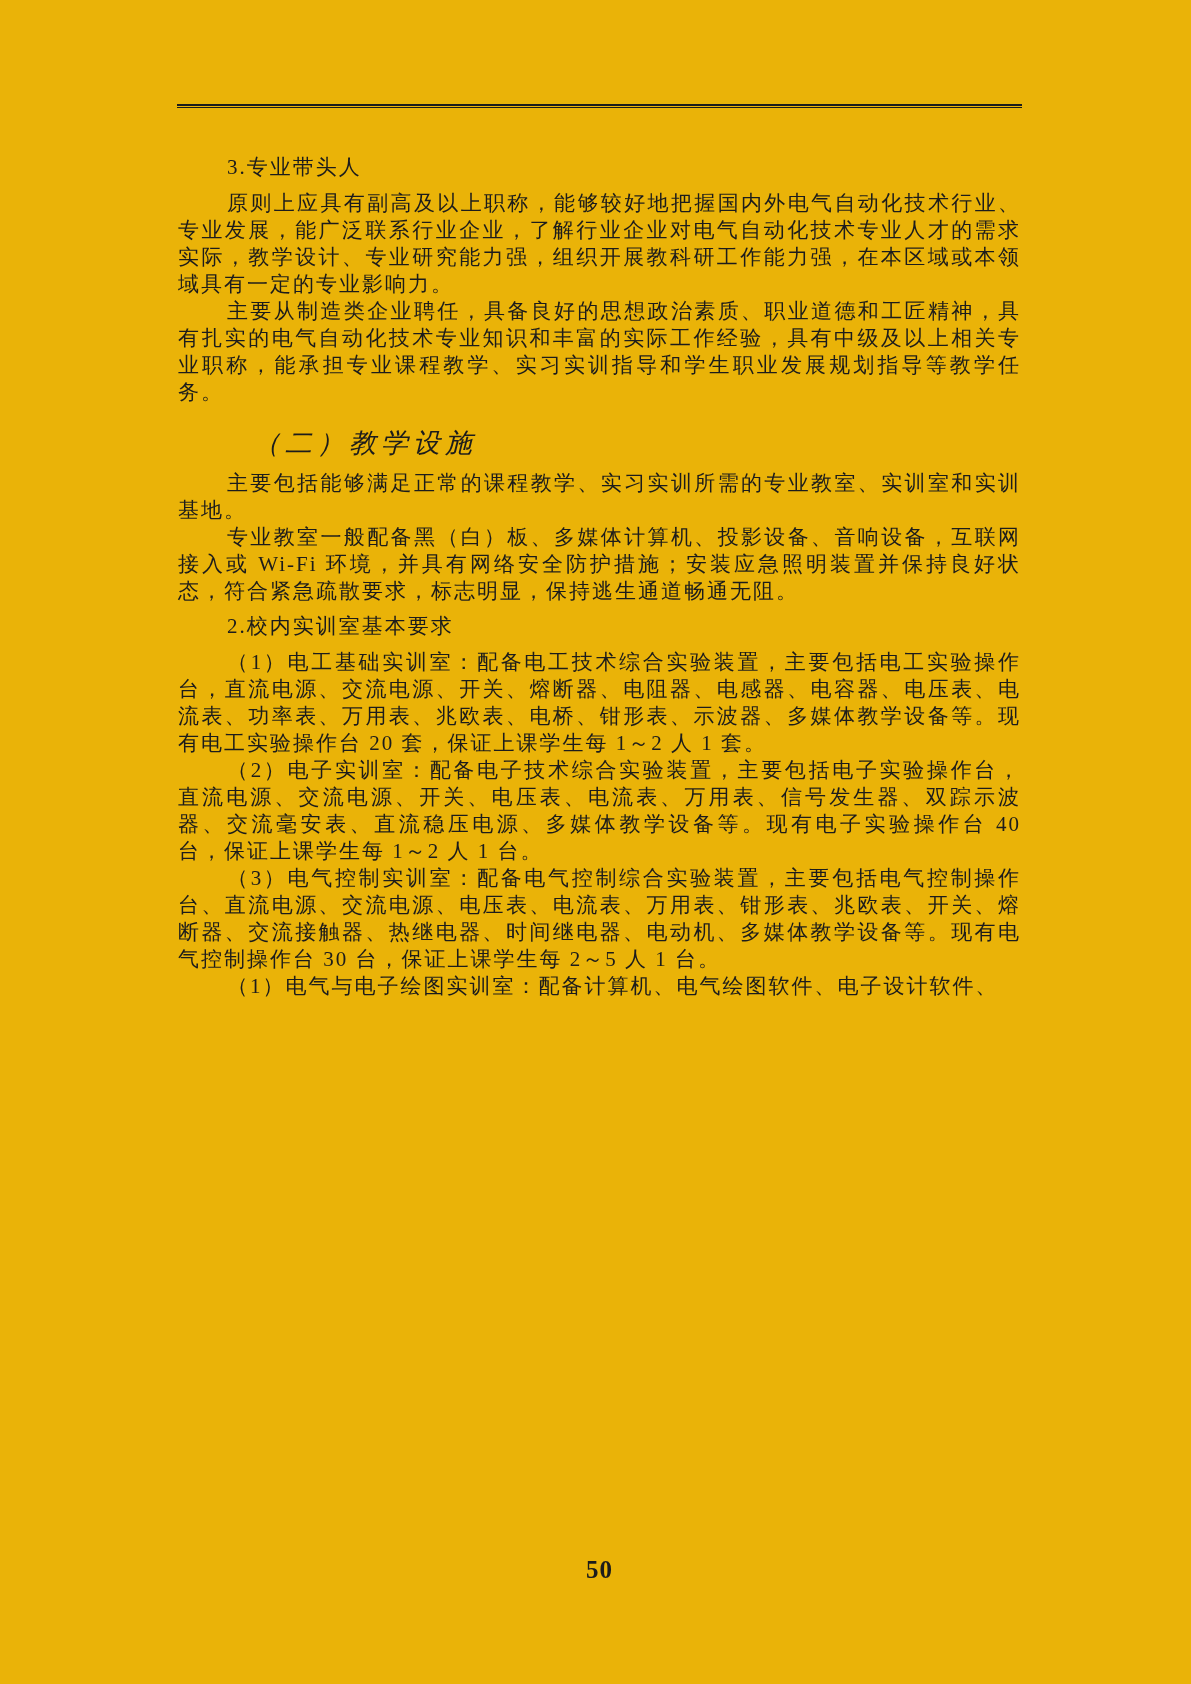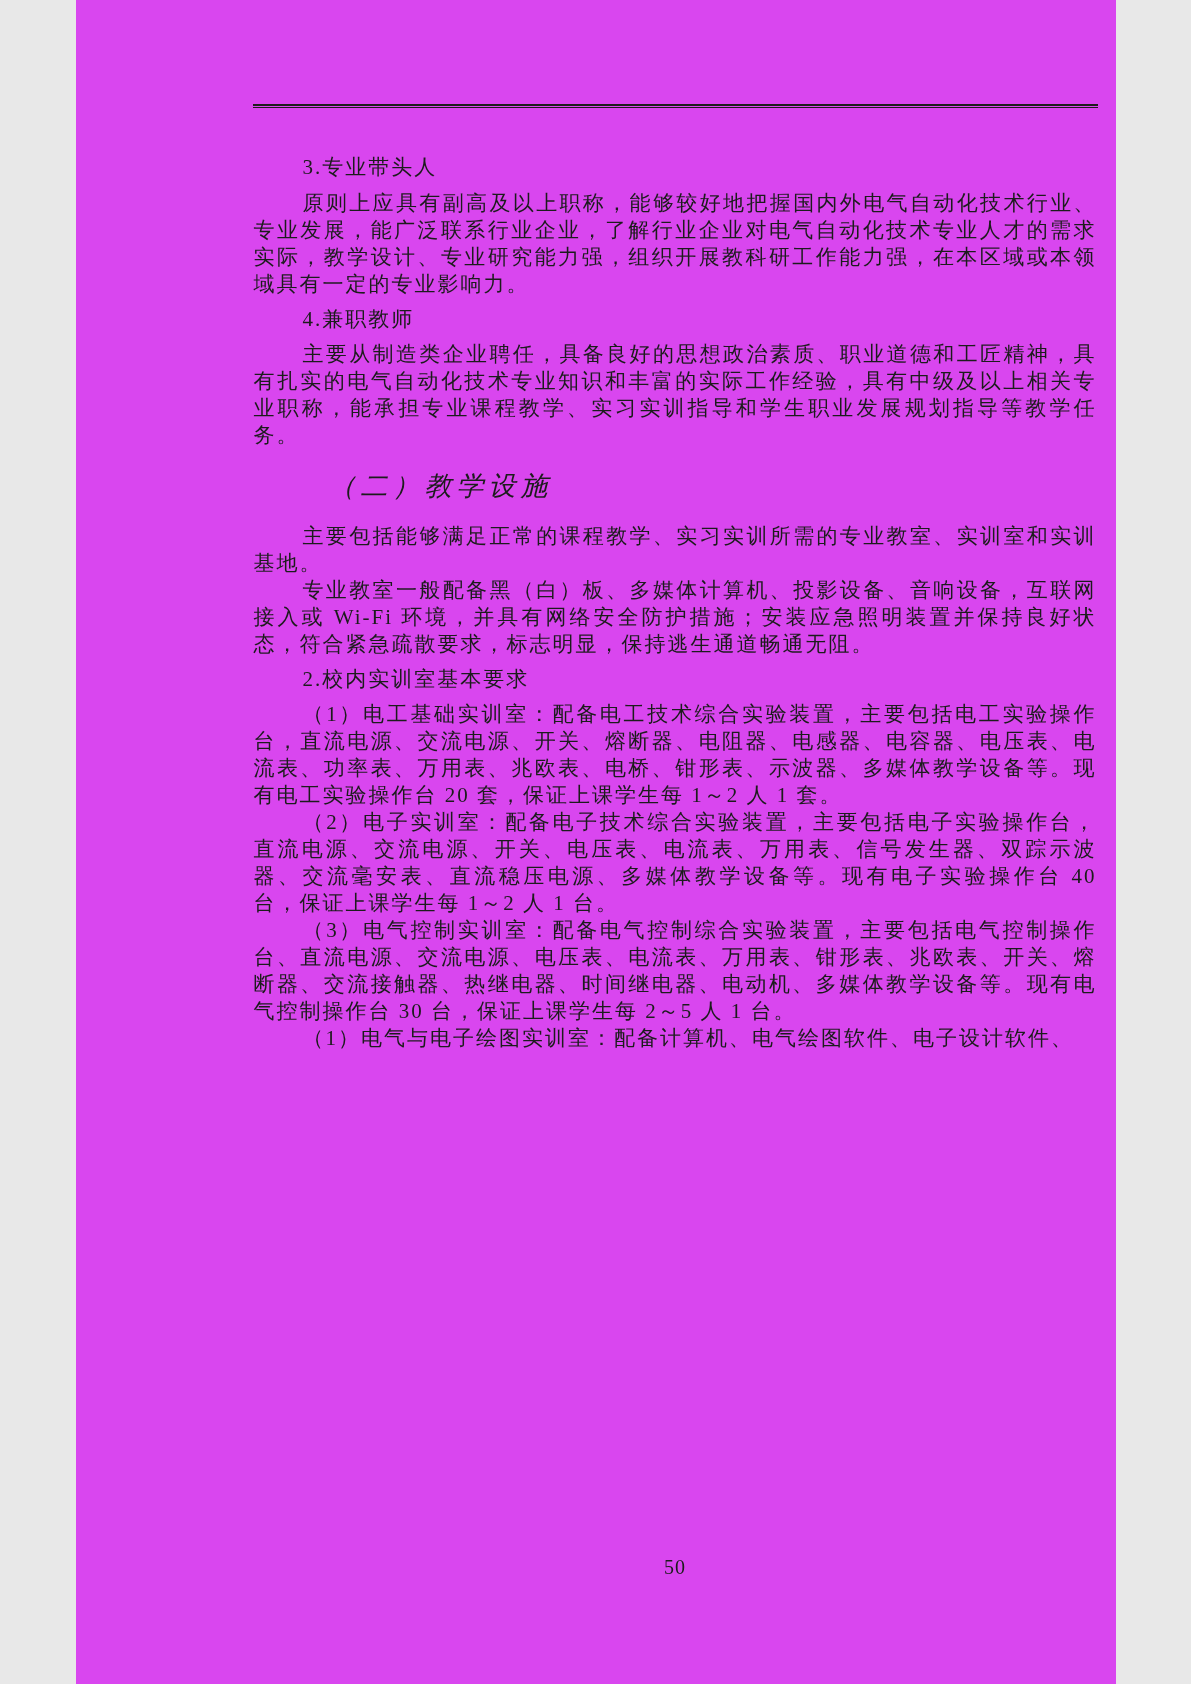--- a/index.html
+++ b/index.html
@@ -1,21 +1,21 @@
 <!DOCTYPE html>
 <html><head>
 <meta charset="utf-8">
 <style>
   html,body { margin:0; padding:0; background:#e8e8e8; }
   .page {
     position: relative;
-    width: 1040px;
+    width: 1191px;
     height: 1684px;
     margin: 0 auto;
-    background: #d946ef;
+    background: #eab308;
     font-family: "Liberation Serif", "DejaVu Serif", serif;
     color: #1c1c1c;
     overflow: hidden;
   }
   .header-rule {
     position: absolute;
     left: 177px;
     top: 104px;
     width: 845px;
     height: 1px;
@@ -39,48 +39,48 @@
   }
   .num-heading {
     margin: 0;
     font-size: 21px;
     line-height: 43.5px;
     letter-spacing: 2px;
     text-indent: 49px;
     font-weight: normal;
   }
   .section-heading {
-    margin: 16px 0 14px 0;
+    margin: 16px 0 5px 0;
     font-size: 27px;
     line-height: 43.5px;
     letter-spacing: 5px;
     text-indent: 75px;
     font-style: italic;
     font-weight: normal;
   }
   .page-number {
     position: absolute;
     left: 178px;
     top: 1556px;
     width: 843px;
     text-align: center;
-    font-size: 20px;
+    font-size: 25px;
     letter-spacing: 1px;
+    font-weight: bold;
   }
 </style>
 </head>
 <body>
 
 <div class="page">
   <div class="header-rule"></div>
 
   <div class="content">
     <p class="num-heading">3.专业带头人</p>
     <p class="para">原则上应具有副高及以上职称，能够较好地把握国内外电气自动化技术行业、专业发展，能广泛联系行业企业，了解行业企业对电气自动化技术专业人才的需求实际，教学设计、专业研究能力强，组织开展教科研工作能力强，在本区域或本领域具有一定的专业影响力。</p>
-    <p class="num-heading">4.兼职教师</p>
     <p class="para">主要从制造类企业聘任，具备良好的思想政治素质、职业道德和工匠精神，具有扎实的电气自动化技术专业知识和丰富的实际工作经验，具有中级及以上相关专业职称，能承担专业课程教学、实习实训指导和学生职业发展规划指导等教学任务。</p>
     <h2 class="section-heading">（二）教学设施</h2>
     <p class="para">主要包括能够满足正常的课程教学、实习实训所需的专业教室、实训室和实训基地。</p>
     <p class="para">专业教室一般配备黑（白）板、多媒体计算机、投影设备、音响设备，互联网接入或 Wi-Fi 环境，并具有网络安全防护措施；安装应急照明装置并保持良好状态，符合紧急疏散要求，标志明显，保持逃生通道畅通无阻。</p>
     <p class="num-heading">2.校内实训室基本要求</p>
     <p class="para">（1）电工基础实训室：配备电工技术综合实验装置，主要包括电工实验操作台，直流电源、交流电源、开关、熔断器、电阻器、电感器、电容器、电压表、电流表、功率表、万用表、兆欧表、电桥、钳形表、示波器、多媒体教学设备等。现有电工实验操作台 20 套，保证上课学生每 1～2 人 1 套。</p>
     <p class="para">（2）电子实训室：配备电子技术综合实验装置，主要包括电子实验操作台，直流电源、交流电源、开关、电压表、电流表、万用表、信号发生器、双踪示波器、交流毫安表、直流稳压电源、多媒体教学设备等。现有电子实验操作台 40 台，保证上课学生每 1～2 人 1 台。</p>
     <p class="para">（3）电气控制实训室：配备电气控制综合实验装置，主要包括电气控制操作台、直流电源、交流电源、电压表、电流表、万用表、钳形表、兆欧表、开关、熔断器、交流接触器、热继电器、时间继电器、电动机、多媒体教学设备等。现有电气控制操作台 30 台，保证上课学生每 2～5 人 1 台。</p>
     <p class="para">（1）电气与电子绘图实训室：配备计算机、电气绘图软件、电子设计软件、</p>
   </div>

